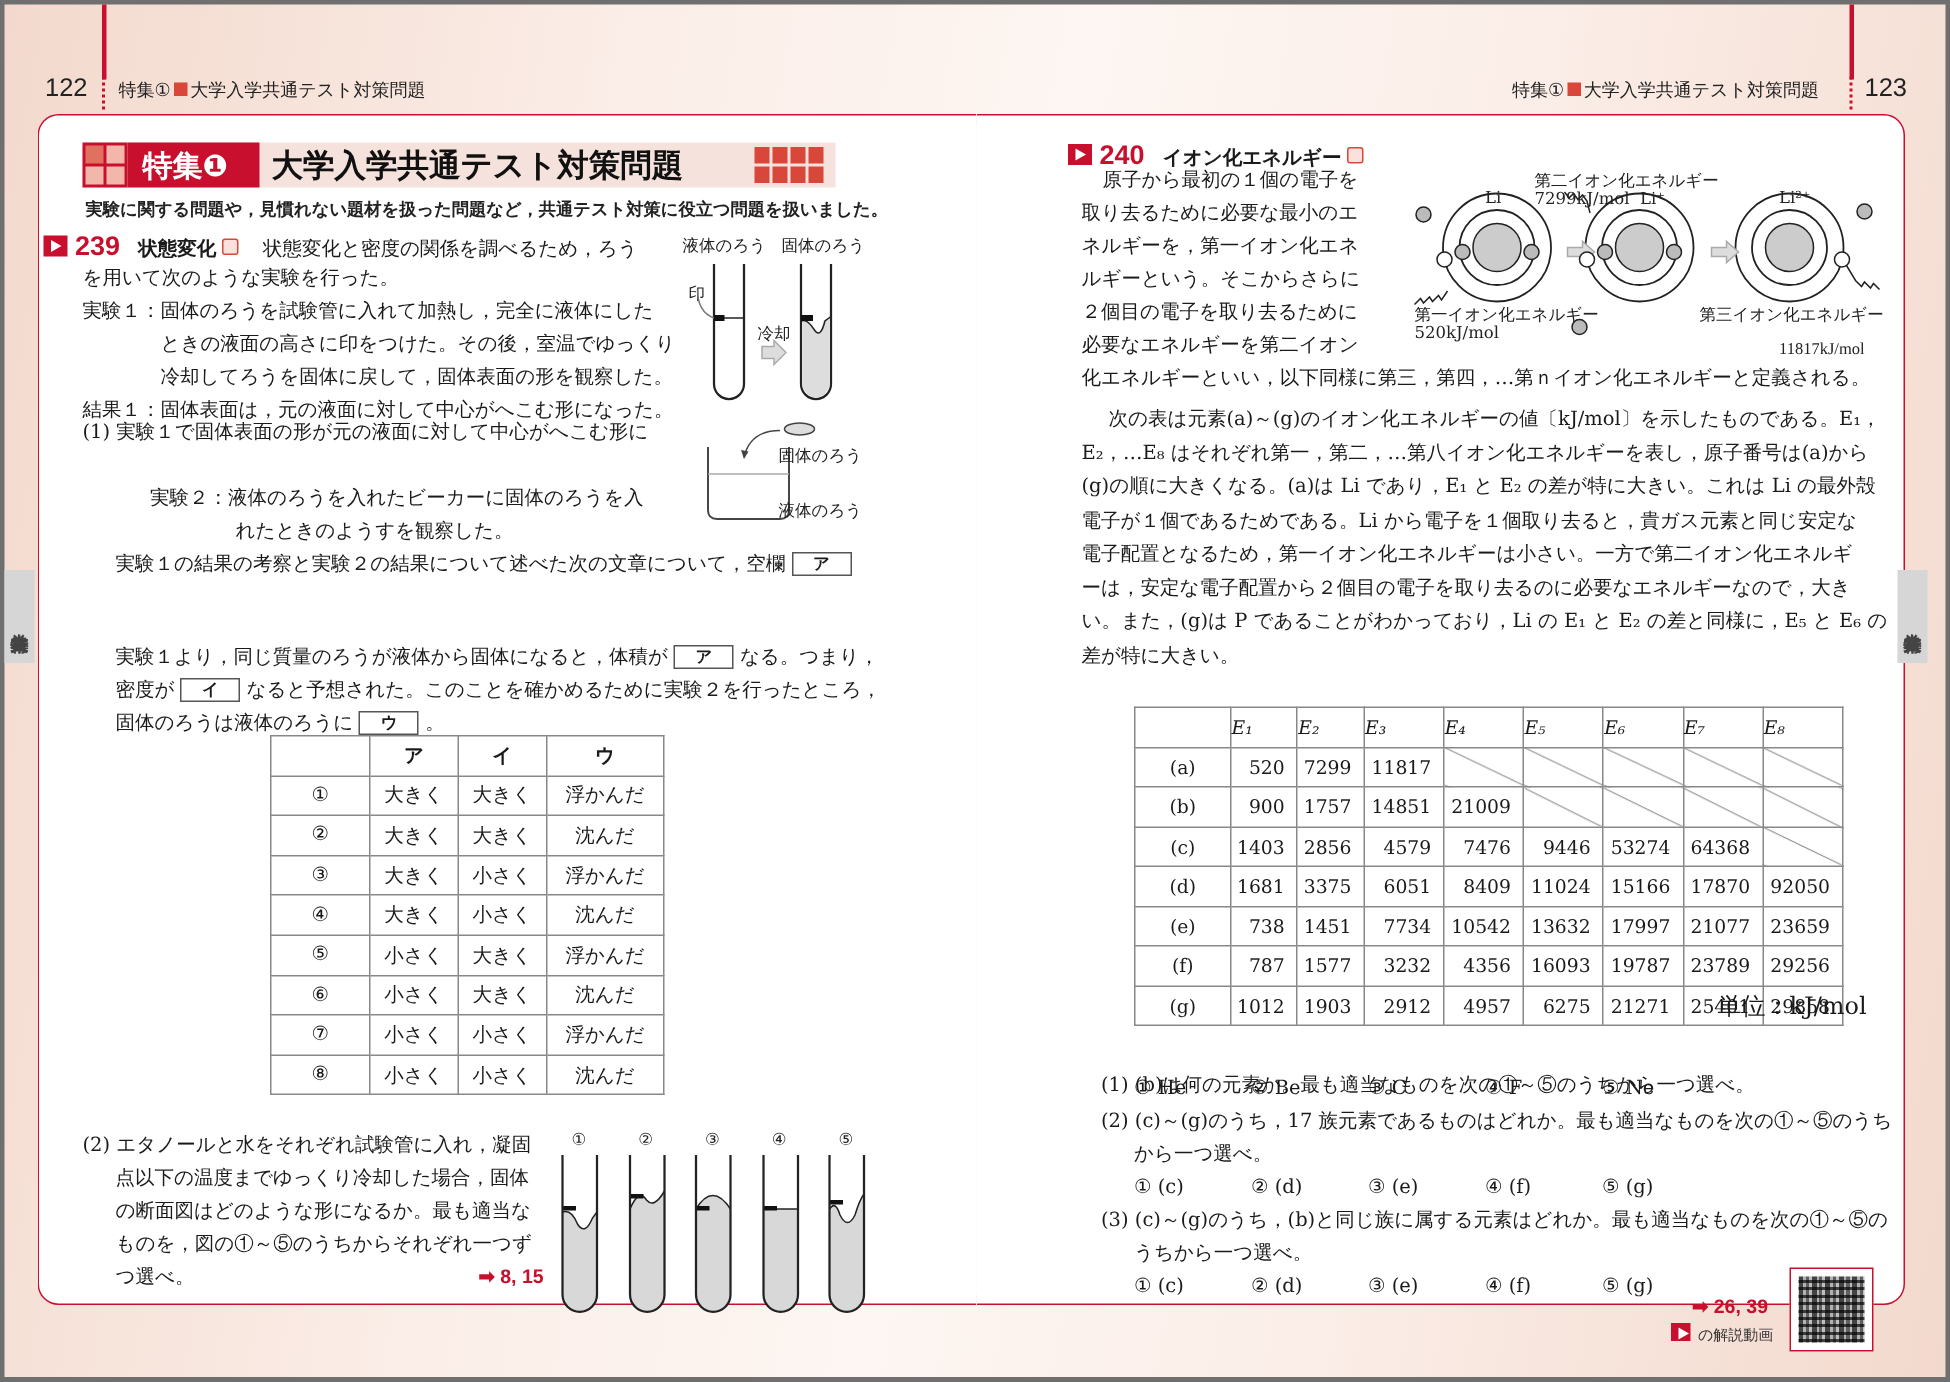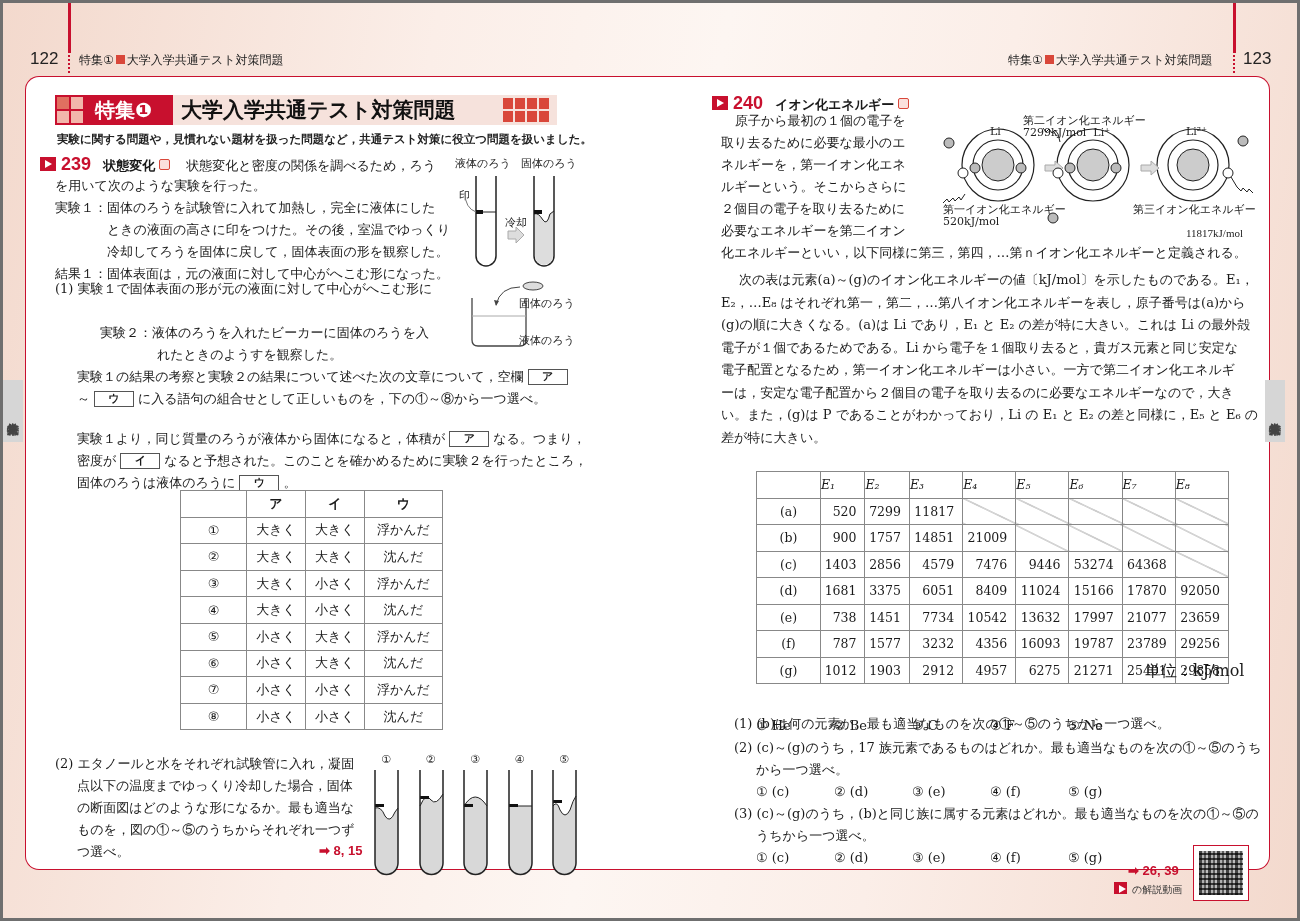--- a/index.html
+++ b/index.html
@@ -113,21 +113,21 @@
         <span></span>
         <span></span>
         <span></span>
         <span></span>
         <span></span>
         <span></span>
     </div>
   </div>
   <div class="intro">実験に関する問題や，見慣れない題材を扱った問題など，共通テスト対策に役立つ問題を扱いました。</div>
 
-  <div class="txt" style="left:37px;top:150px">
+  <div class="txt" style="left:26px;top:150px">
     <span class="vid-icon"></span><span class="pnum">239</span>
     <span class="ptitle" style="margin-left:8px">状態変化</span><span class="tag-icon"></span>
     <span style="margin-left:12px">状態変化と密度の関係を調べるため，ろう</span>
   </div>
   <div class="txt" style="left:52px;top:172px">を用いて次のような実験を行った。</div>
   <div class="txt" style="left:52px;top:194px">実験１：固体のろうを試験管に入れて加熱し，完全に液体にした</div>
   <div class="txt" style="left:104px;top:216px">ときの液面の高さに印をつけた。その後，室温でゆっくり</div>
   <div class="txt" style="left:104px;top:238px">冷却してろうを固体に戻して，固体表面の形を観察した。</div>
   <div class="txt" style="left:52px;top:260px">結果１：固体表面は，元の液面に対して中心がへこむ形になった。</div>
 
@@ -155,23 +155,20 @@
     <line x1="4" y1="38" x2="58" y2="38" stroke="#aaa" stroke-width="1"></line>
   </svg>
   <div class="lbl" style="left:516px;top:293px">固体のろう</div>
   <div class="lbl" style="left:516px;top:330px">液体のろう</div>
 
   <div class="txt" style="left:52px;top:275px">(1) 実験１で固体表面の形が元の液面に対して中心がへこむ形に</div>
   <div class="txt" style="left:97px;top:319px">実験２：液体のろうを入れたビーカーに固体のろうを入</div>
   <div class="txt" style="left:154px;top:341px">れたときのようすを観察した。</div>
   <div class="txt" style="left:74px;top:363px">
     <span>実験１の結果の考察と実験２の結果について述べた次の文章について，空欄</span><span class="blank">ア</span>
-  </div>
-  <div class="txt" style="left:74px;top:385px">
-    ～<span class="blank">ウ</span><span>に入る語句の組合せとして正しいものを，下の①～⑧から一つ選べ。</span>
   </div>
   <div class="txt" style="left:74px;top:425px">
     <span>実験１より，同じ質量のろうが液体から固体になると，体積が</span><span class="blank">ア</span><span>なる。つまり，</span>
   </div>
   <div class="txt" style="left:74px;top:447px">
     <span>密度が</span><span class="blank">イ</span><span>なると予想された。このことを確かめるために実験２を行ったところ，</span>
   </div>
   <div class="txt" style="left:74px;top:469px">
     <span>固体のろうは液体のろうに</span><span class="blank">ウ</span><span>。</span>
   </div>

